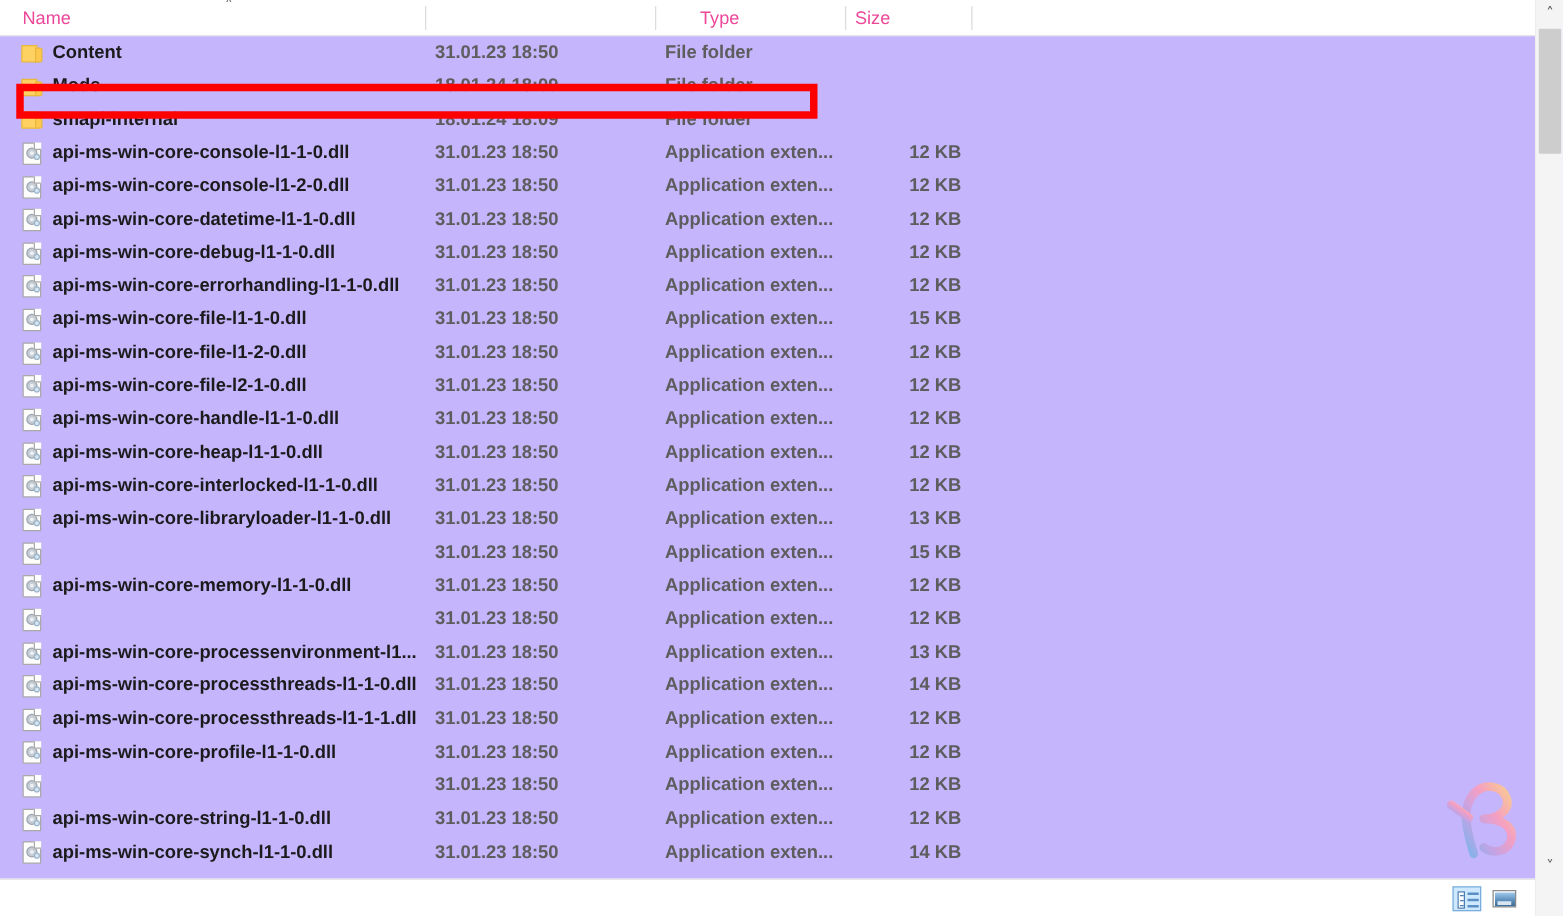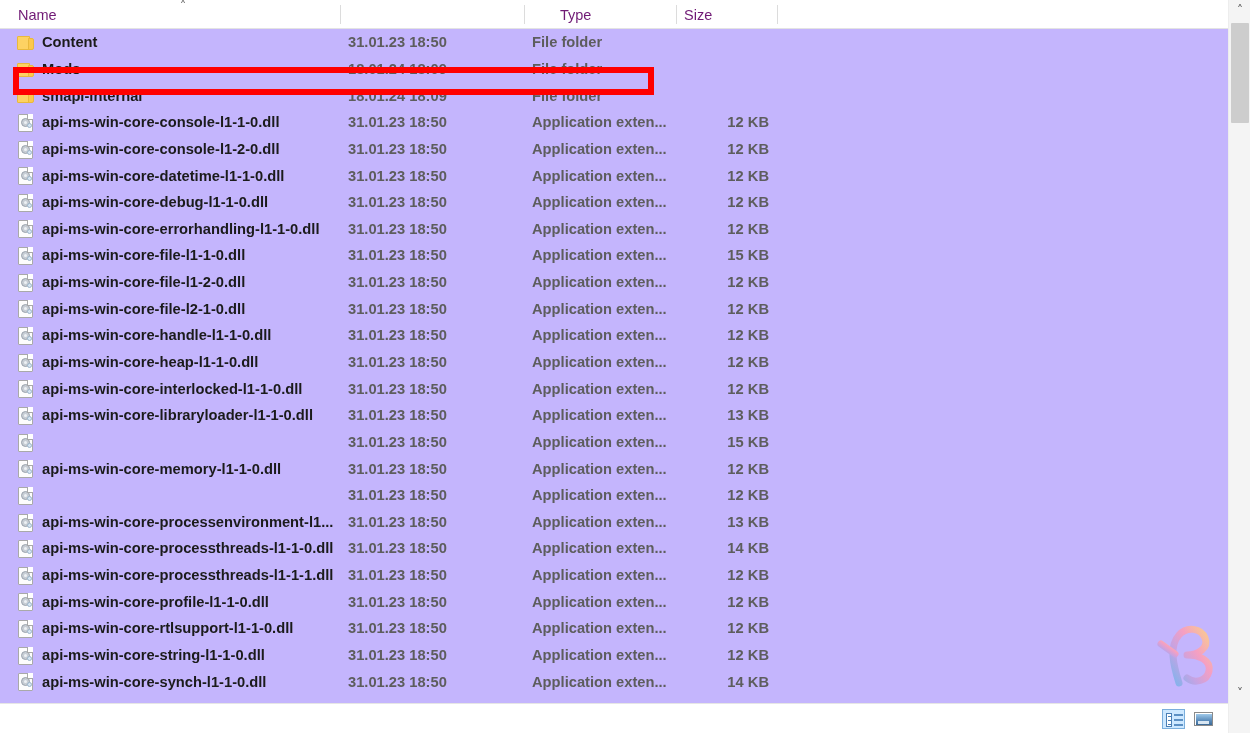--- a/index.html
+++ b/index.html
@@ -28,21 +28,21 @@
     background: #ffffff;
     border-bottom: 1px solid #e3e3e3;
   }
   .col-cell {
     position: absolute;
     top: 0;
     height: 29px;
     display: flex;
     align-items: center;
     font-size: 14.5px;
-    color: #701a75;
+    color: #ec4899;
     white-space: nowrap;
   }
   .col-divider {
     position: absolute;
     top: 5px;
     width: 1px;
     height: 19px;
     background: #dcdcdc;
   }
   .sort-chevron {
@@ -594,21 +594,20 @@
         <div class="cell c-type">Application exten...</div>
         <div class="cell c-size">12 KB</div>
       </div>
       <div class="row">
         <div class="icon-slot">
           <div class="ico-file">
             <div class="gear"></div>
             <div class="dot"></div>
           </div>
         </div>
-        <div class="cell c-name">api-ms-win-core-rtlsupport-l1-1-0.dll</div>
         <div class="cell c-date">31.01.23 18:50</div>
         <div class="cell c-type">Application exten...</div>
         <div class="cell c-size">12 KB</div>
       </div>
       <div class="row">
         <div class="icon-slot">
           <div class="ico-file">
             <div class="gear"></div>
             <div class="dot"></div>
           </div>

